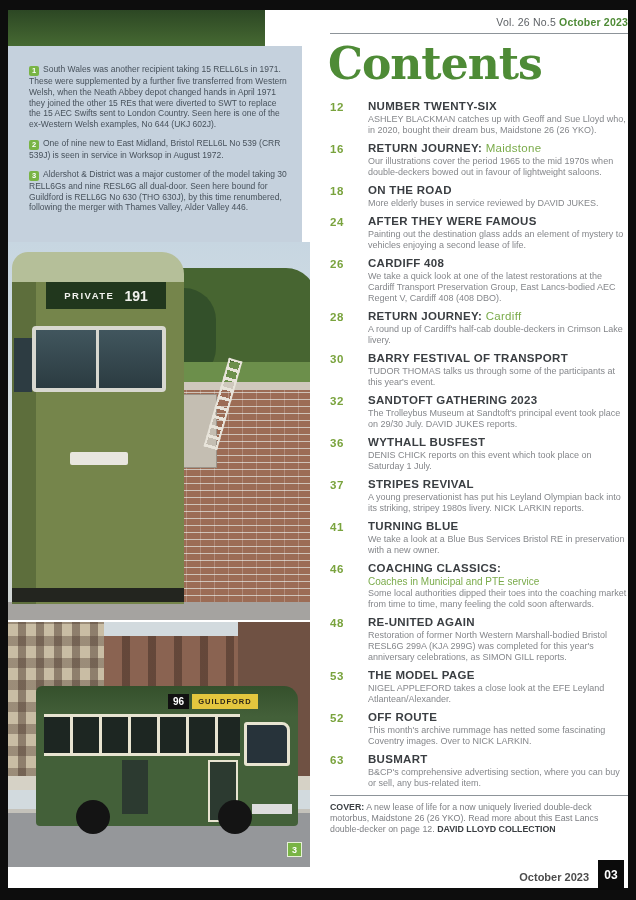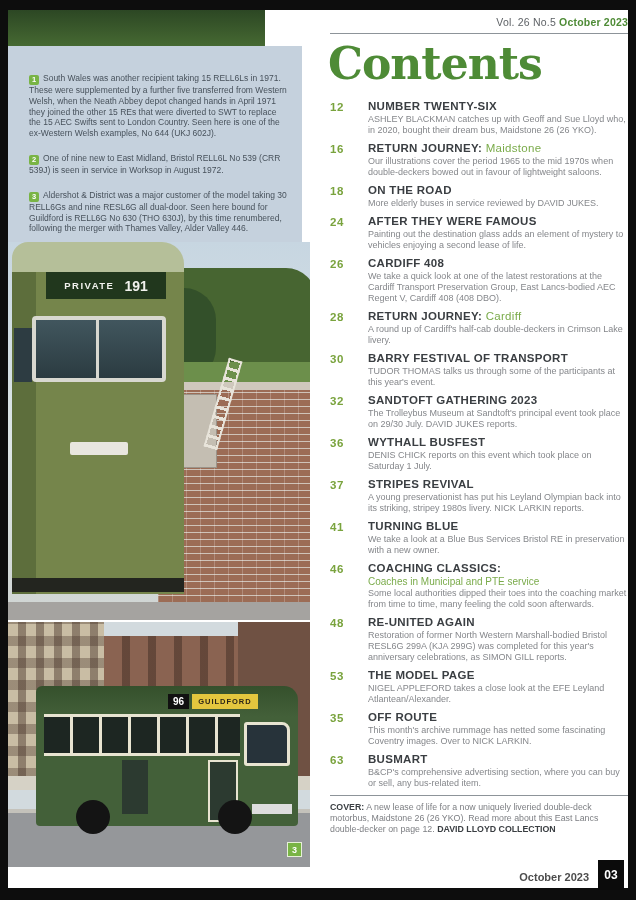--- a/index.html
+++ b/index.html
@@ -11,41 +11,41 @@
   html,body{margin:0;padding:0;}
   body{width:636px;height:900px;background:#0d0d0d;position:relative;
        font-family:"Liberation Sans",sans-serif;overflow:hidden;}
   .page{position:absolute;left:8px;top:10px;width:620px;height:878px;background:#ffffff;}
 
   
   .photo-strip{position:absolute;left:0;top:0;width:257px;height:36px;
     background:linear-gradient(#2c4724,#466932);}
   .caption-box{position:absolute;left:0;top:36px;width:294px;height:196px;
     background:#c5d1dd;box-sizing:border-box;padding:13px 14px 6px 21px;}
-  .caption{font-size:8.5px;line-height:10.8px;color:#47515b;margin:14px 0 8px 0;}
+  .caption{font-size:8.5px;line-height:10.8px;color:#47515b;margin:5px 0 8px 0;}
   .badge{display:inline-block;width:10px;height:10px;background:var(--badge);
     color:#fff;font-size:7.5px;font-weight:bold;text-align:center;line-height:10px;
     border-radius:2px;margin-right:4px;vertical-align:-1px;}
 
   .photo-a{position:absolute;left:0;top:232px;width:302px;height:378px;overflow:hidden;
     background:linear-gradient(#c7d6e1,#dde5e6 55%,#cfd4d2);}
   .photo-a *, .photo-b *{position:absolute;}
   .pa-trees1{left:118px;top:26px;width:190px;height:100px;background:#476531;border-radius:18px 30px 8px 20px;}
   .pa-trees2{left:92px;top:46px;width:116px;height:92px;background:#33502a;border-radius:32px;}
   .pa-hedge{left:150px;top:120px;width:152px;height:24px;background:#6c8f4b;}
   .pa-coping{left:150px;top:140px;width:152px;height:8px;background:#cfc8bd;}
   .pa-wall{left:150px;top:148px;width:152px;height:212px;
     background-image:repeating-linear-gradient(90deg,rgba(255,255,255,.22) 0 1px,transparent 1px 14px),
       repeating-linear-gradient(0deg,#9c6c55 0 6px,#cfc3b8 6px 7px);}
   .pa-gate{left:153px;top:152px;width:54px;height:72px;background:#c4beb2;border:1px solid #9a948a;}
   .pa-ladder{left:208px;top:116px;width:14px;height:92px;transform:rotate(16deg);
     background:repeating-linear-gradient(0deg,#e8e4da 0 3px,transparent 3px 10px),
       linear-gradient(90deg,#e8e4da 0 2px,transparent 2px 12px,#e8e4da 12px 14px);}
   .pa-road{left:0;bottom:0;width:302px;height:18px;background:#a5a3a0;}
-  .pa-bus{left:4px;top:0;width:172px;height:368px;}
+  .pa-bus{left:4px;top:10px;width:172px;height:368px;}
   .pa-bus-roof{left:0;top:0;width:172px;height:34px;background:#b5bf99;border-radius:16px 22px 0 0;}
   .pa-bus-body{left:0;top:30px;width:172px;height:322px;background:#75854b;}
   .pa-bus-side{left:0;top:30px;width:24px;height:322px;background:#5d6e3c;}
   .pa-side-glass{left:2px;top:86px;width:18px;height:54px;background:#2d3c42;}
   .pa-dest{left:34px;top:30px;width:120px;height:27px;background:#21371d;
     display:flex;align-items:center;justify-content:center;gap:10px;}
   .pa-dest .d1{position:static;color:#f2f2ee;font-size:9.5px;font-weight:bold;letter-spacing:1.5px;}
   .pa-dest .d2{position:static;color:#f2f2ee;font-size:14px;font-weight:bold;}
   .pa-wind{left:20px;top:74px;width:134px;height:66px;background:linear-gradient(#41565e,#2b3b41);
     border:4px solid #d8d8d0;border-radius:4px;box-sizing:border-box;}
@@ -301,21 +301,21 @@
   <div class="entry">
     <span class="num">53</span>
     <div class="etext">
       <div class="etitle"><span>THE MODEL PAGE</span> </div>
 
       <div class="desc">NIGEL APPLEFORD takes a close look at the EFE Leyland Atlantean/Alexander.</div>
     </div>
   </div>
 
   <div class="entry">
-    <span class="num">35</span>
+    <span class="num">52</span>
     <div class="etext">
       <div class="etitle"><span>OFF ROUTE</span> </div>
 
       <div class="desc">This month's archive rummage has netted some fascinating Coventry images. Over to NICK LARKIN.</div>
     </div>
   </div>
 
   <div class="entry">
     <span class="num">63</span>
     <div class="etext">

